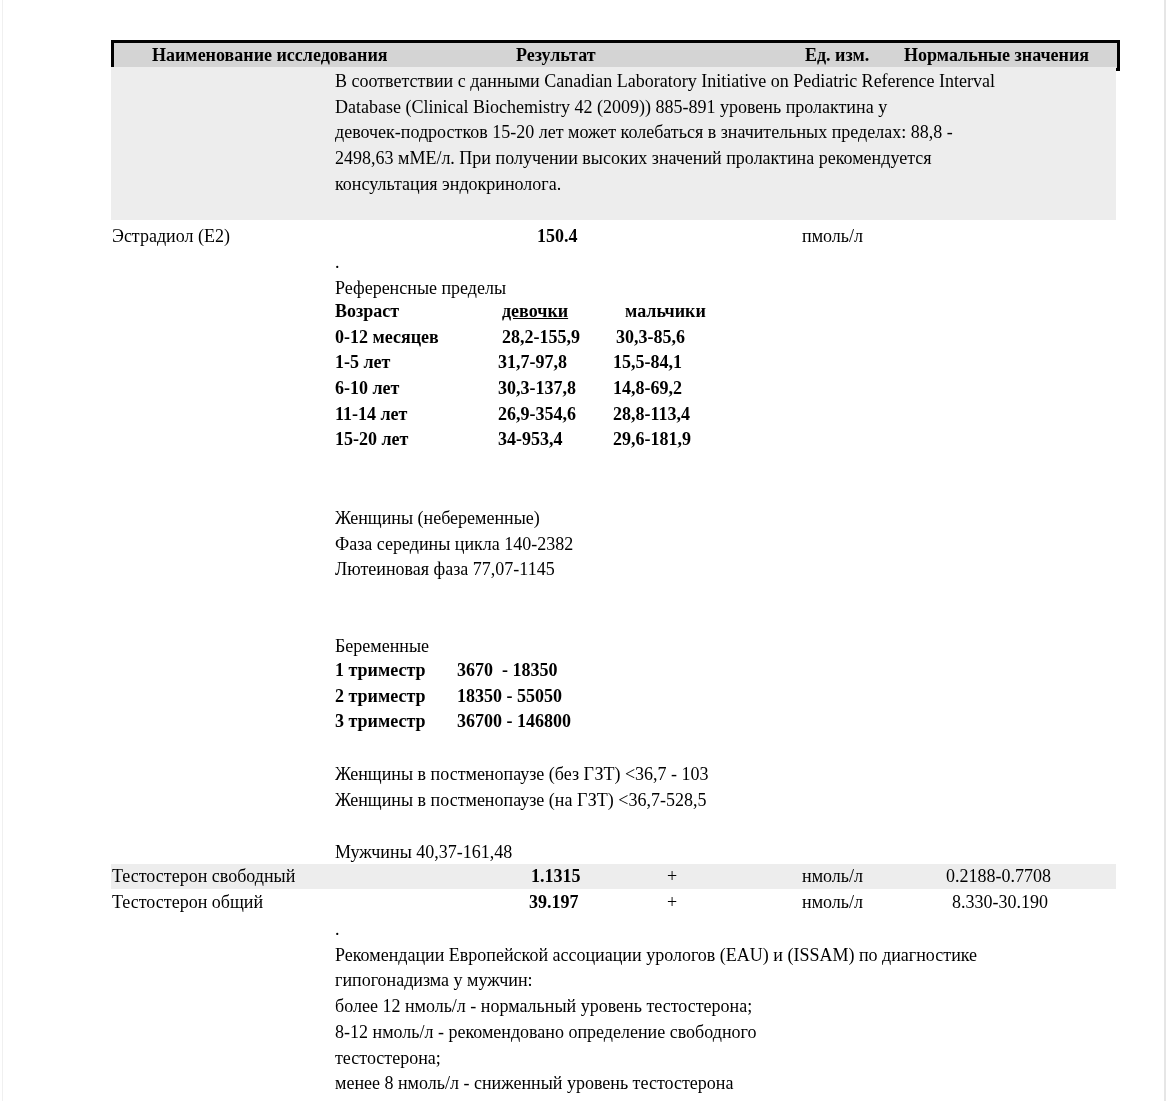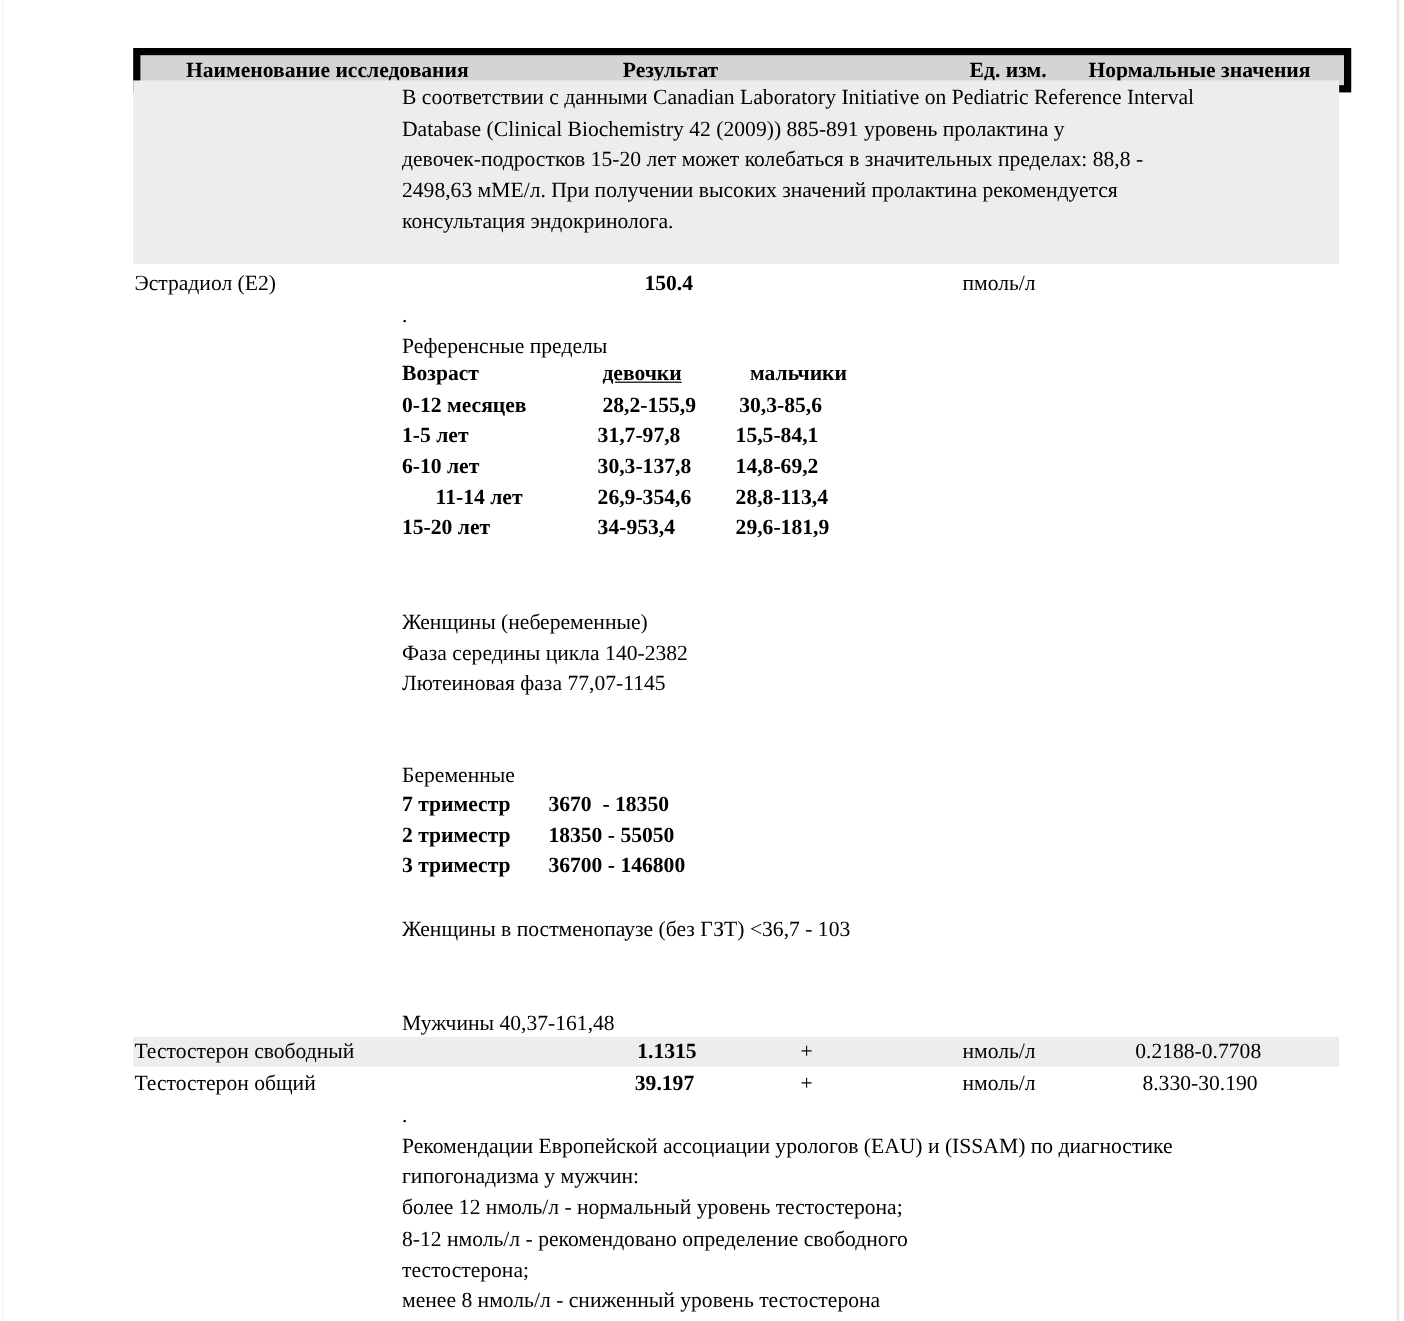--- a/index.html
+++ b/index.html
@@ -14,21 +14,21 @@
       position: absolute; left: 1164px; top: 0; width: 2px; height: 1101px;
       background: #e6e6e6;
     }
     .edge-left {
       position: absolute; left: 2px; top: 0; width: 1px; height: 1101px;
       background: #f0f0f0;
     }
     .header {
       position: absolute; left: 111px; top: 40px; width: 1003px; height: 25px;
       background: #d4d4d4;
-      border: 6px solid #000000;
+      border: 3px solid #000000;
       font-weight: bold; font-size: 18px;
     }
     .header span { position: absolute; top: 2px; white-space: nowrap; }
     .h-name { left: 38px; }
     .h-result { left: 402px; }
     .h-unit { left: 691px; }
     .h-norm { left: 790px; }
 
     .gray-block {
       position: absolute; left: 111px; top: 67px; width: 1005px; height: 153px;
@@ -113,55 +113,56 @@
     <span style="left:0;">1-5 лет</span>
     <span style="left:163px;">31,7-97,8</span>
     <span style="left:278px;">15,5-84,1</span>
   </div>
   <div class="tr">
     <span style="left:0;">6-10 лет</span>
     <span style="left:163px;">30,3-137,8</span>
     <span style="left:278px;">14,8-69,2</span>
   </div>
   <div class="tr">
-    <span style="left:0;margin-left:28px;">11-14 лет</span>
+    <span style="left:0;">11-14 лет</span>
     <span style="left:163px;">26,9-354,6</span>
     <span style="left:278px;">28,8-113,4</span>
   </div>
   <div class="tr">
     <span style="left:0;">15-20 лет</span>
     <span style="left:163px;">34-953,4</span>
     <span style="left:278px;">29,6-181,9</span>
   </div>
 </div>
 
 <div class="bold-text women-block">
   <div>Женщины (небеременные)</div>
   <div>Фаза середины цикла 140-2382</div>
   <div>Лютеиновая фаза 77,07-1145</div>
 </div>
 
 <div class="bold-text preg-title">Беременные</div>
 <div class="preg-table">
   <div class="tr">
-    <span style="left:0;">7 триместр</span>
+    <span style="left:0;">1 триместр</span>
     <span style="left:122px; white-space:pre;">3670  - 18350</span>
   </div>
   <div class="tr">
     <span style="left:0;">2 триместр</span>
     <span style="left:122px;">18350 - 55050</span>
   </div>
   <div class="tr">
     <span style="left:0;">3 триместр</span>
     <span style="left:122px;">36700 - 146800</span>
   </div>
 </div>
 
 <div class="bold-text postmeno-block">
   <div>Женщины в постменопаузе (без ГЗТ) &lt;36,7 - 103</div>
+  <div>Женщины в постменопаузе (на ГЗТ) &lt;36,7-528,5</div>
 </div>
 
 <div class="bold-text men-line">Мужчины 40,37-161,48</div>
 
 <div class="row shaded" style="top:864px;">
   <span class="c-name">Тестостерон свободный</span>
   <span class="c-result" style="left:420px;">1.1315</span>
   <span class="c-flag">+</span>
   <span class="c-unit">нмоль/л</span>
   <span class="c-norm" style="left:835px;">0.2188-0.7708</span>

